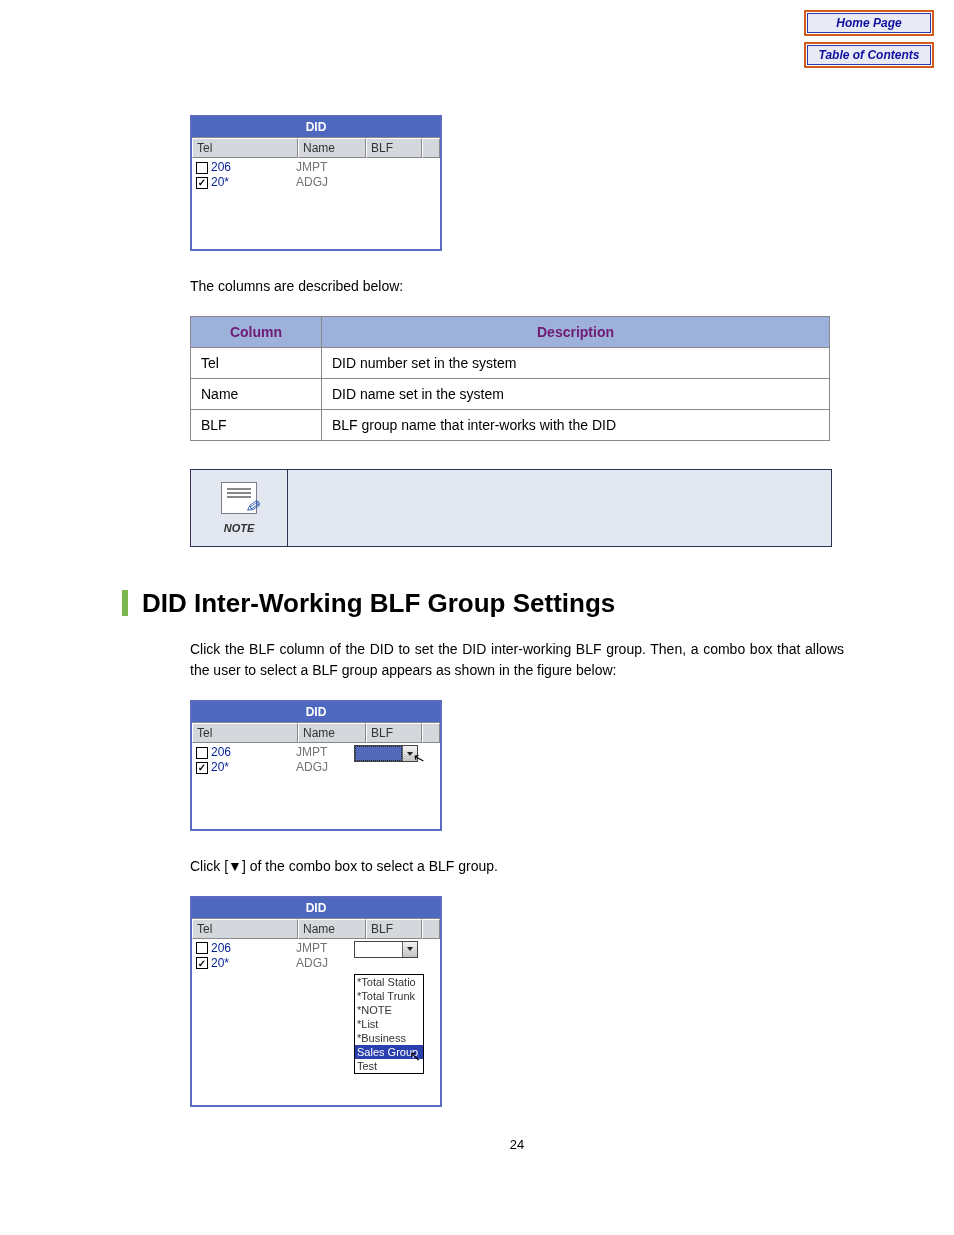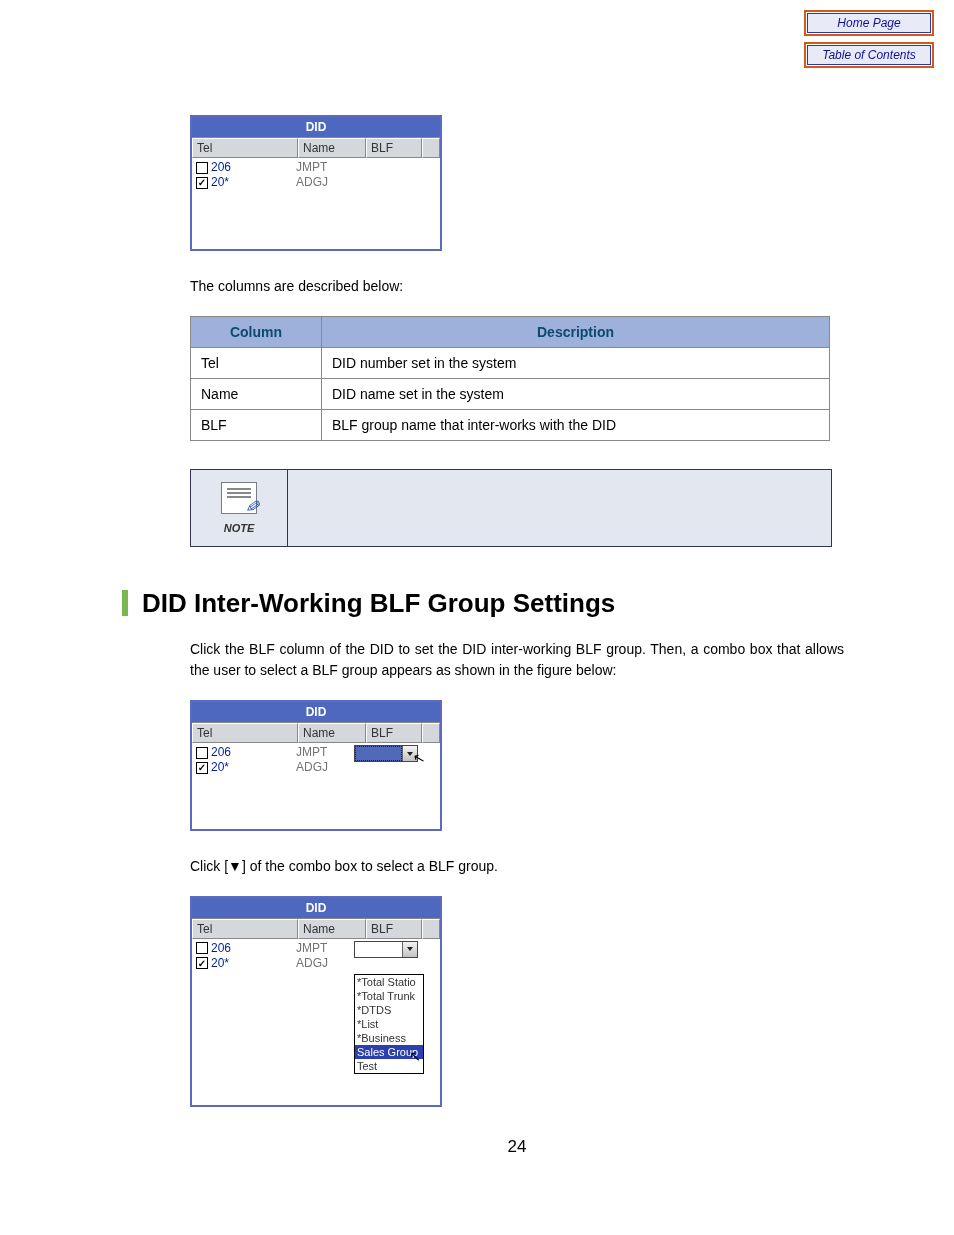--- a/index.html
+++ b/index.html
@@ -26,21 +26,21 @@
   }
   .orange-btn {
     border: 2px solid #d45a1a;
     padding: 1px;
     width: 124px;
   }
   .orange-btn-inner {
     border: 1px solid #2a3aa8;
     background: #e8eaf5;
     text-align: center;
-    font-weight: normal;
+    font-weight: bold;
     font-style: italic;
     color: #1010a0;
     font-size: 12px;
     padding: 2px 0;
     cursor: pointer;
   }
   .content {
     padding: 115px 110px 0 190px;
   }
 
@@ -197,21 +197,21 @@
     text-align: justify;
   }
 
   .desc-table {
     width: 640px;
     border-collapse: collapse;
     margin-bottom: 28px;
   }
   .desc-table th {
     background: #9db1da;
-    color: #0c4a6e;
+    color: #701a75;
     font-weight: bold;
     border: 1px solid #888;
     padding: 7px 10px;
     text-align: center;
     margin-left: 44px;
   }
   .desc-table td {
     border: 1px solid #888;
     padding: 7px 10px;
     font-size: 14px;
@@ -307,21 +307,21 @@
     flex: 0 0 158px;
   }
   .did-panel-tall .right-col {
     flex: 1;
     position: relative;
   }
   .tall-pad { height: 130px; }
 
   .page-num {
     text-align: center;
-    font-size: 17px;
+    font-size: 13px;
     margin-top: 30px;
   }
 </style>
 </head>
 <body>
 
 <div class="page">
 
   <div class="top-buttons">
     <div class="orange-btn">
@@ -451,21 +451,21 @@
           <div class="tall-pad"></div>
         </div>
         <div class="right-col">
           <div class="combo-open">
             <div class="fill"></div>
             <div class="btn"></div>
           </div>
           <div class="dropdown-list">
             <div>*Total Statio</div>
             <div>*Total Trunk</div>
-            <div>*DTDS</div>
+            <div>*NOTE</div>
             <div>*List</div>
             <div>*Business</div>
             <div class="sel">Sales Group</div>
             <div>Test</div>
             <span class="cur">↖</span>
           </div>
         </div>
       </div>
     </div>
 

